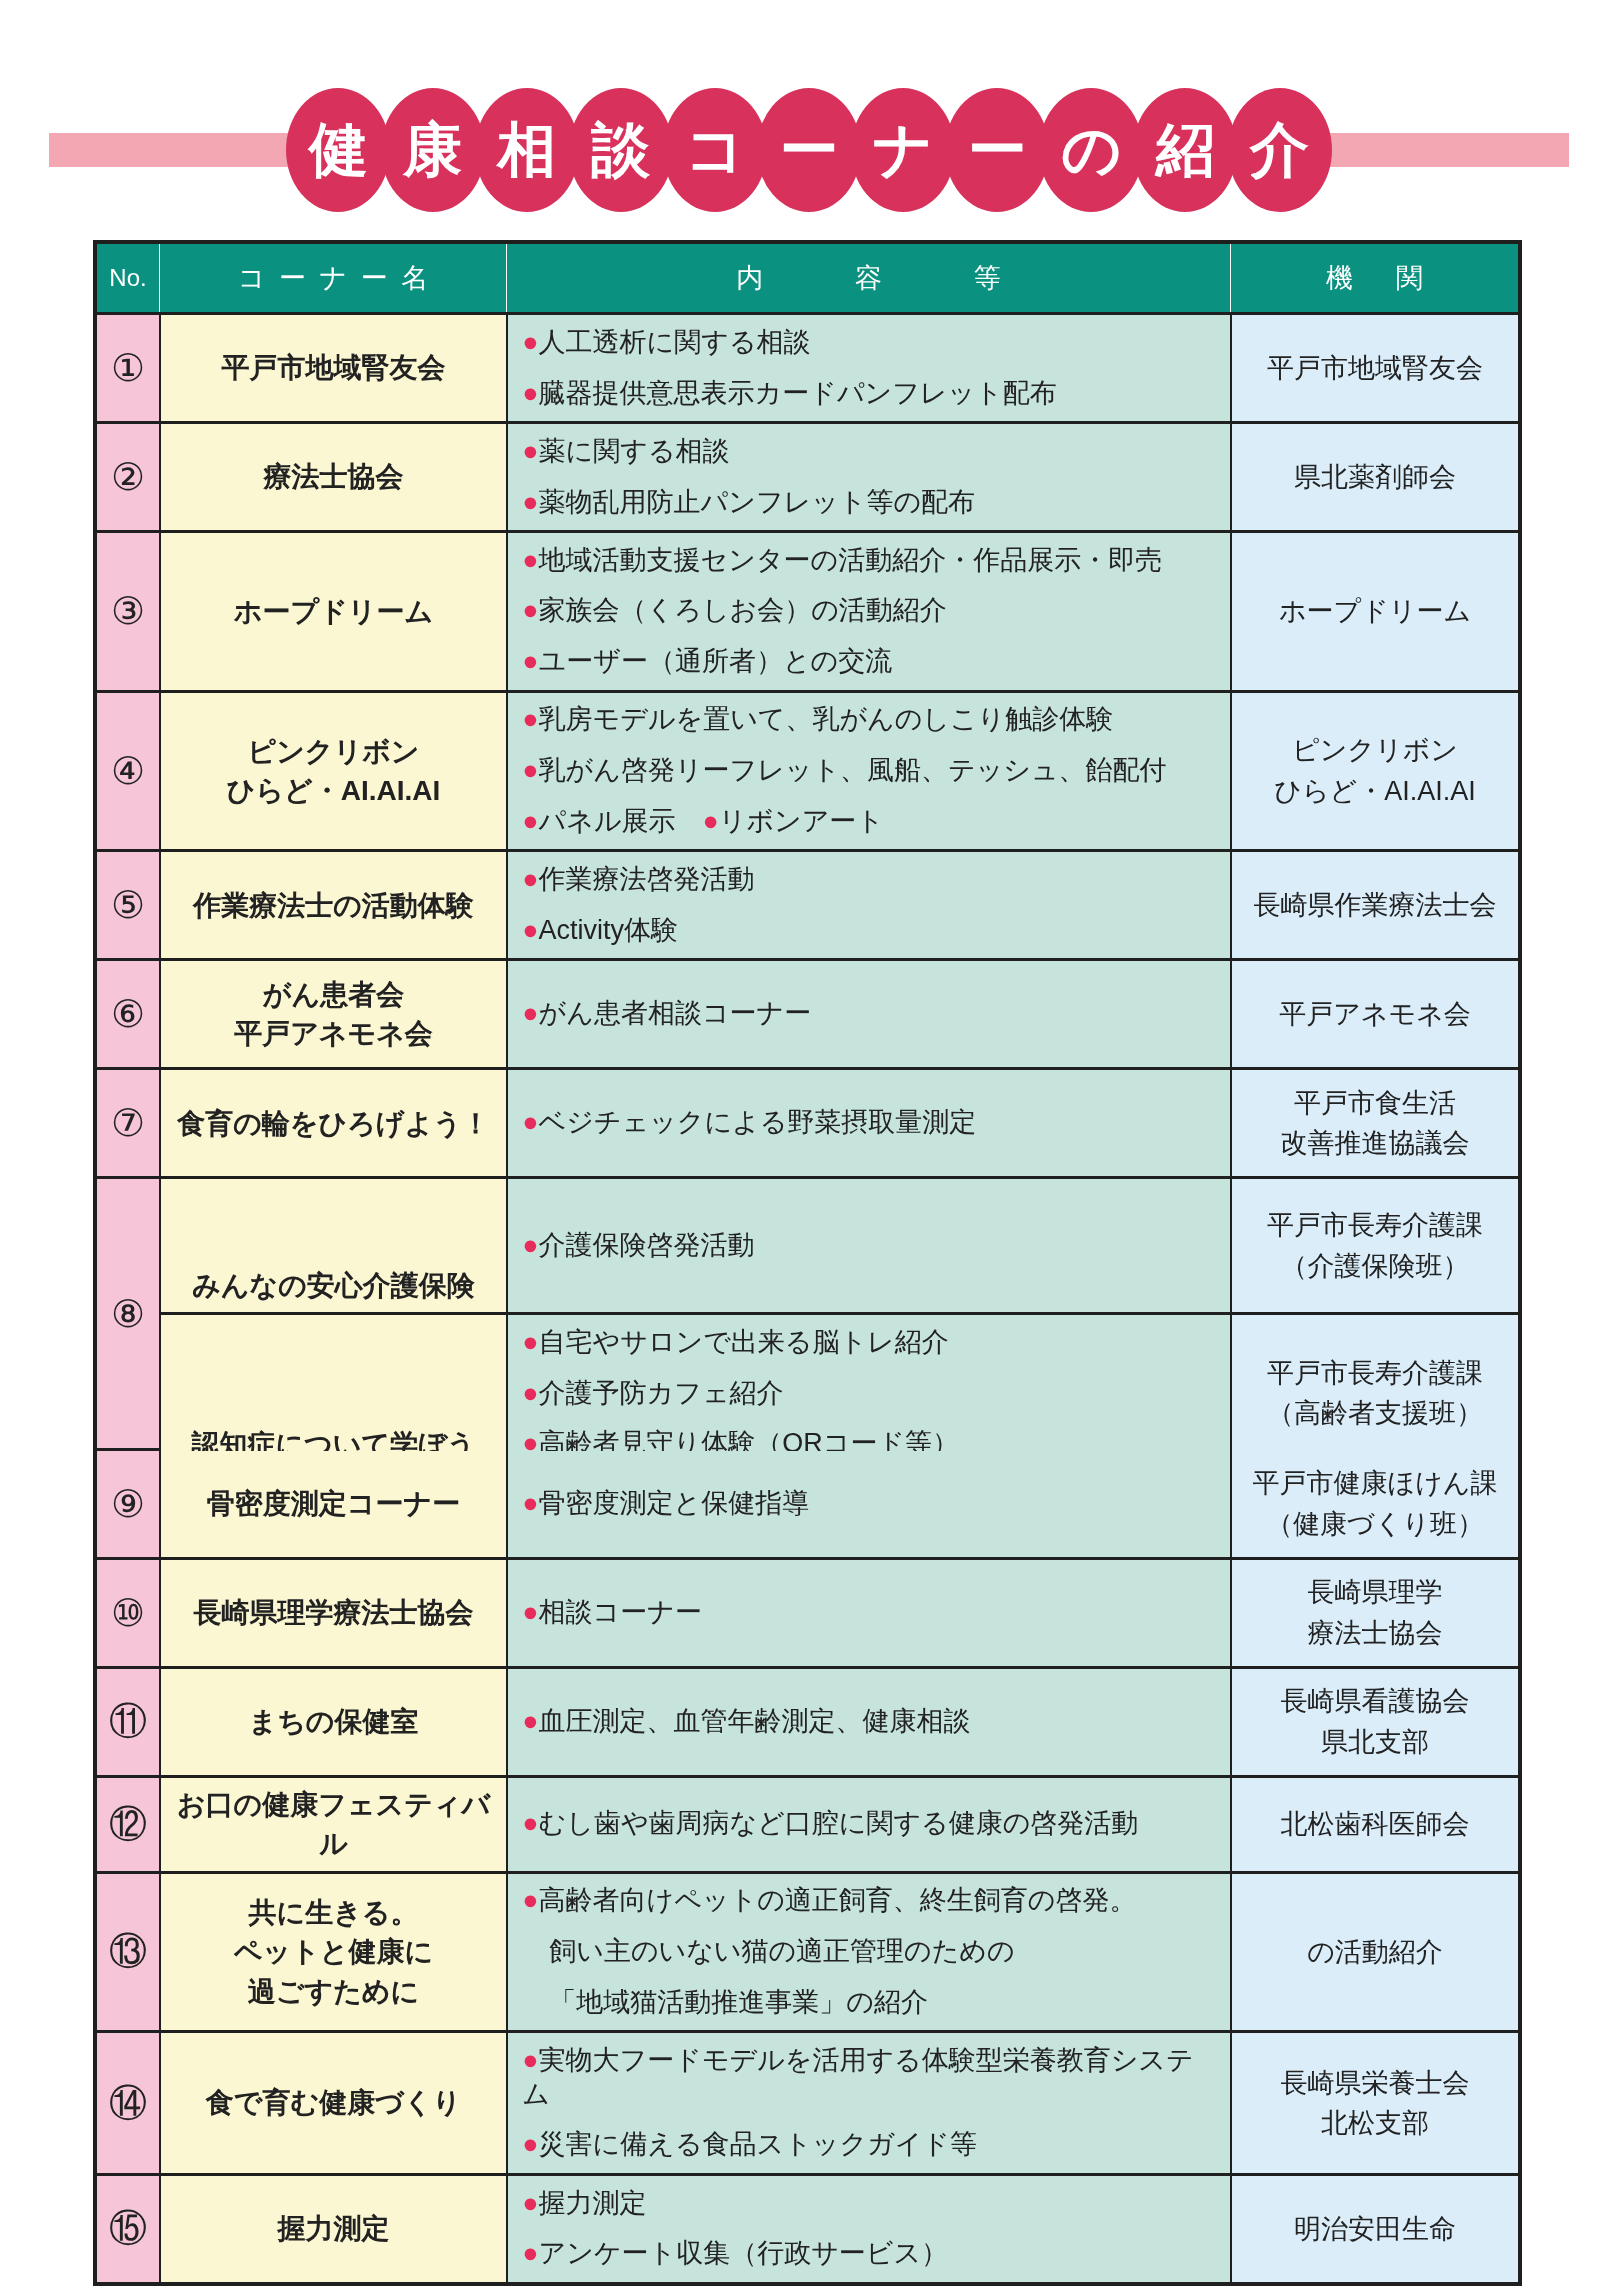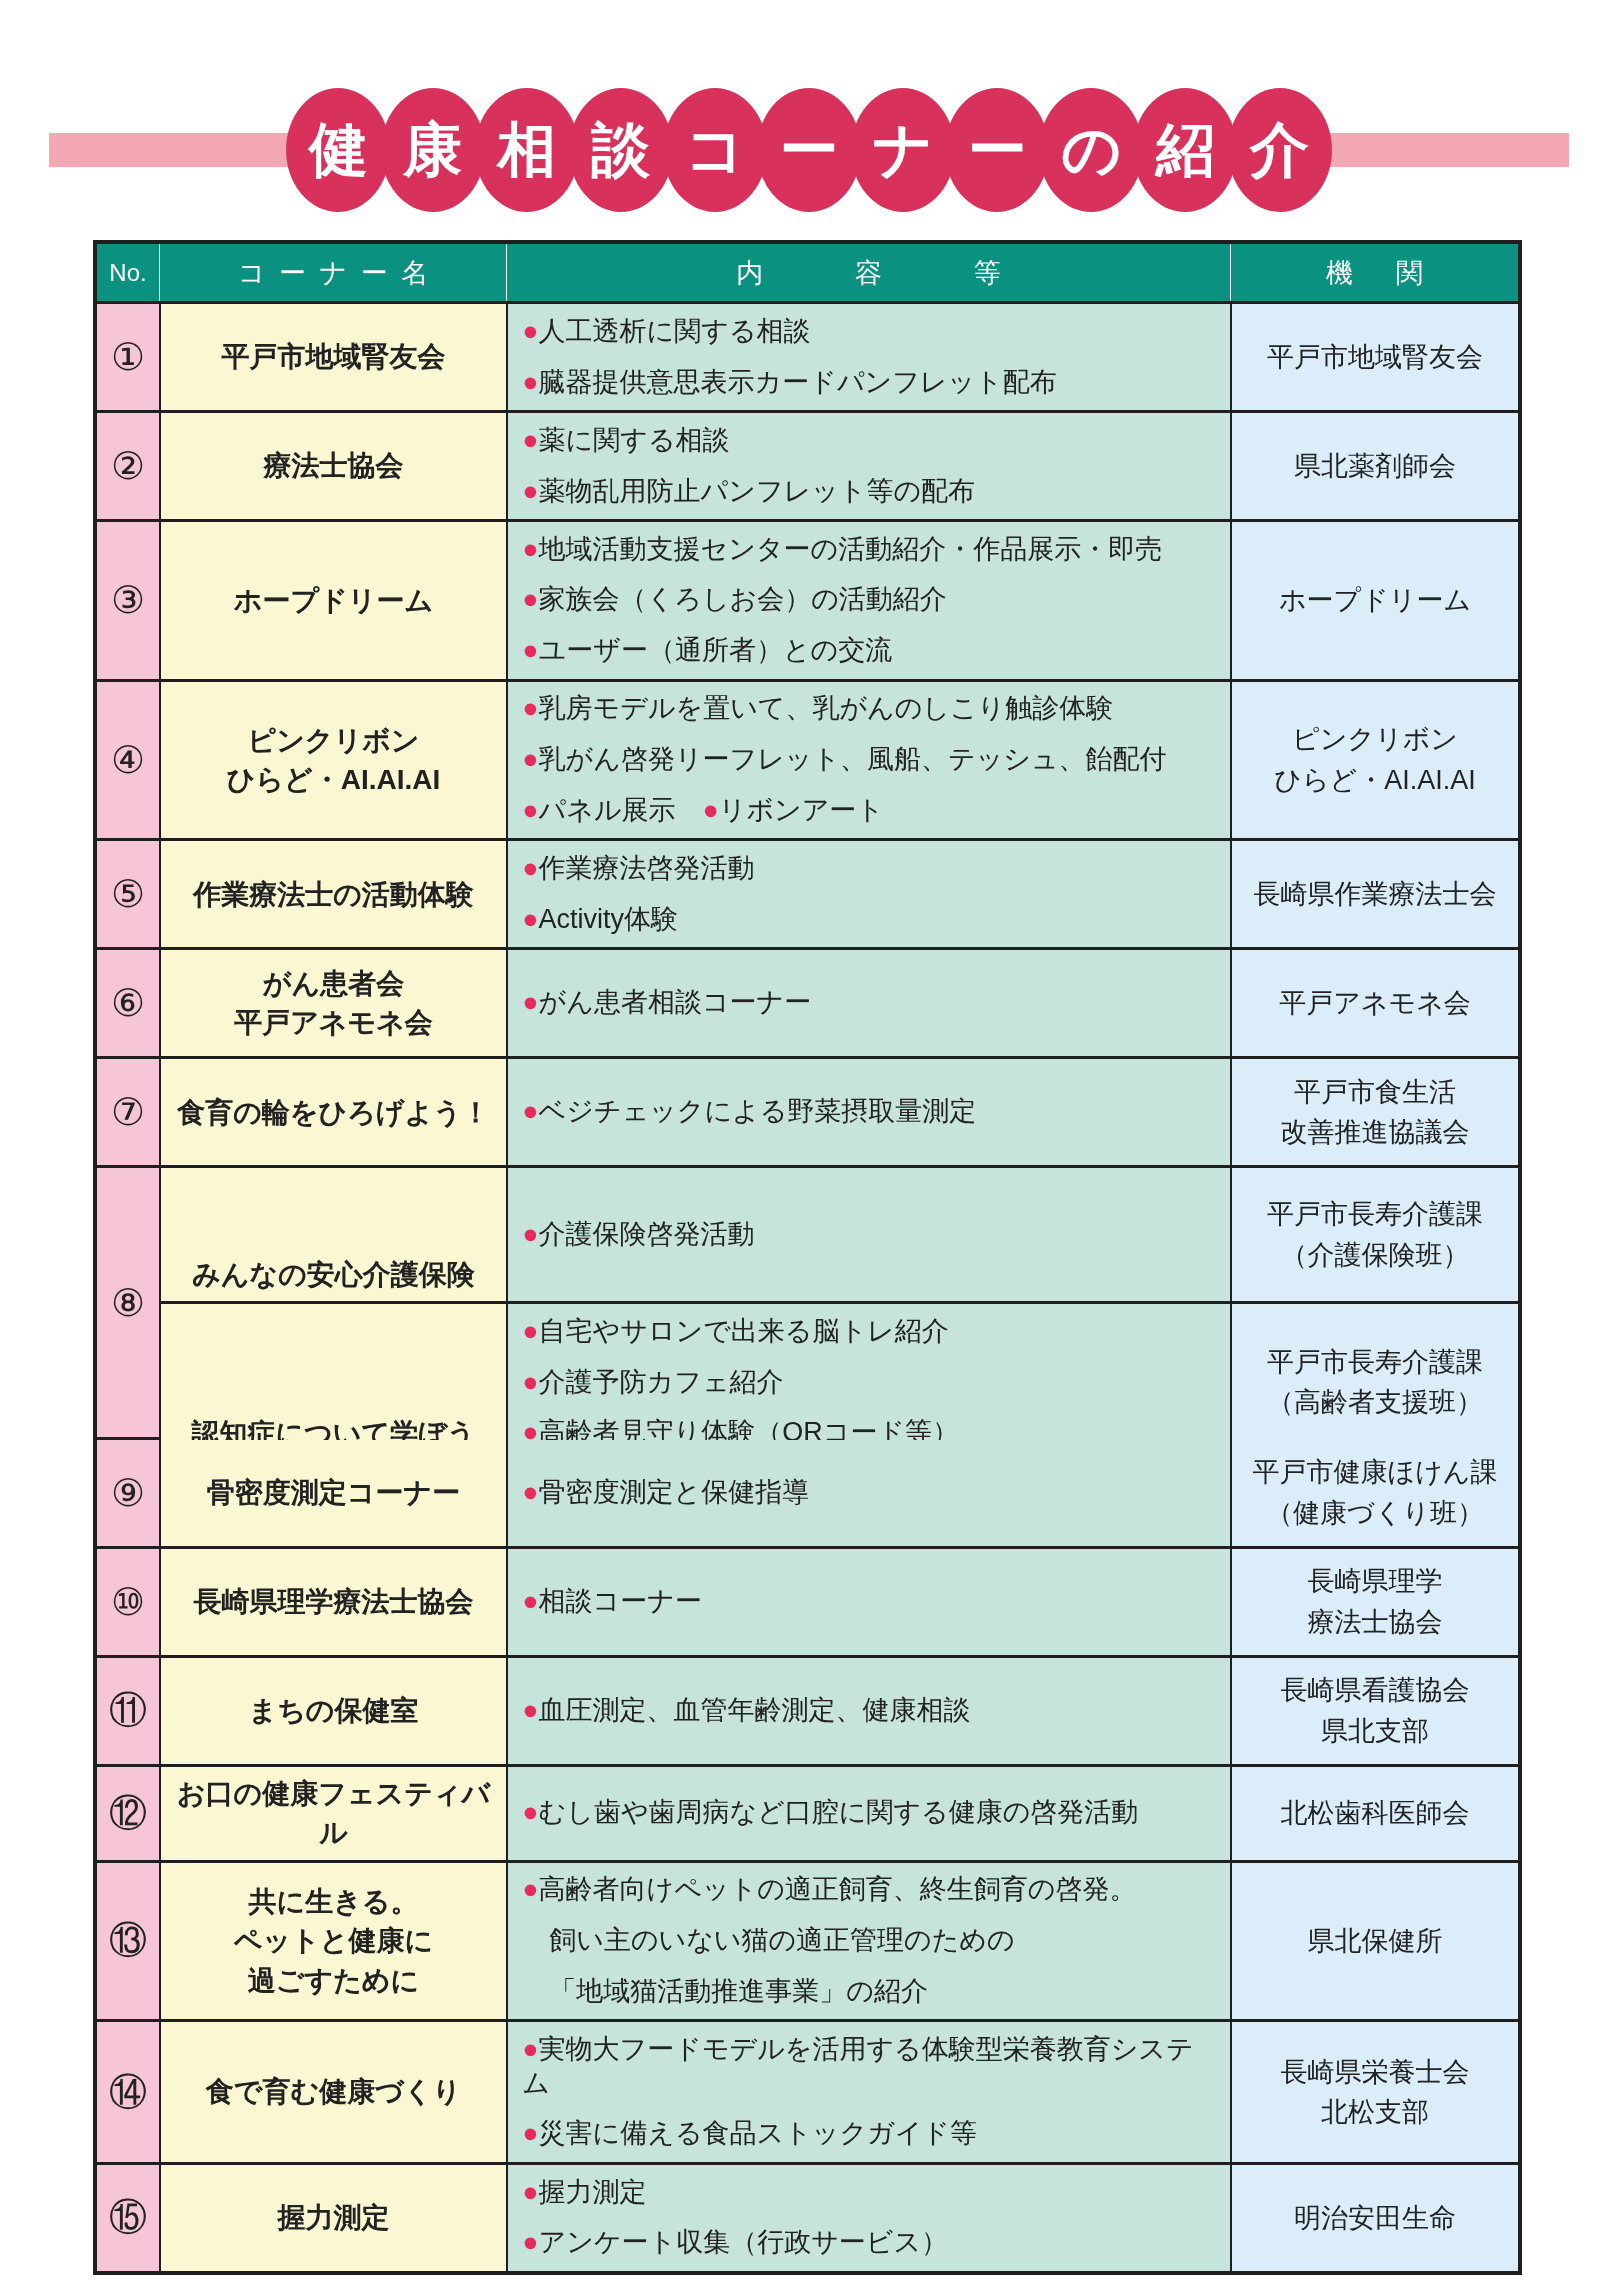--- a/index.html
+++ b/index.html
@@ -34,21 +34,21 @@
   .circle:first-child { margin-left: 0; }
 
   
   .ctable {
     position: absolute; left: 93px; top: 240px; width: 1429px;
     border: 4.5px solid #1f1f1f;
     background: #ffffff;
   }
   .hrow {
     display: grid; grid-template-columns: 62px 347px 724px 1fr;
-    height: 57px;
+    height: 68px;
     background: var(--header_teal, #0a9180);
     color: #ffffff;
     text-align: right;
   }
   .hcell {
     display: flex; align-items: center; justify-content: center;
     font-size: 27px; font-weight: 500;
   }
   .hcell + .hcell { border-left: 1.8px solid #ffffff; }
   .h-no { font-size: 24px; }
@@ -318,21 +318,21 @@
           <div class="line">共に生きる。</div>
           <div class="line">ペットと健康に</div>
           <div class="line">過ごすために</div>
         </div>
         <div class="cell content">
           <div class="line"><span class="dot">●</span>高齢者向けペットの適正飼育、終生飼育の啓発。</div>
           <div class="line">　飼い主のいない猫の適正管理のための</div>
           <div class="line">　「地域猫活動推進事業」の紹介</div>
         </div>
         <div class="cell org">
-          <div class="line">県北保健所</div>
+          <div class="line">の活動紹介</div>
         </div>
       </div>
       <div class="row" style="min-height: 109px;">
         <div class="cell num">
           <div class="line">⑭</div>
         </div>
         <div class="cell corner">
           <div class="line">食で育む健康づくり</div>
         </div>
         <div class="cell content">

